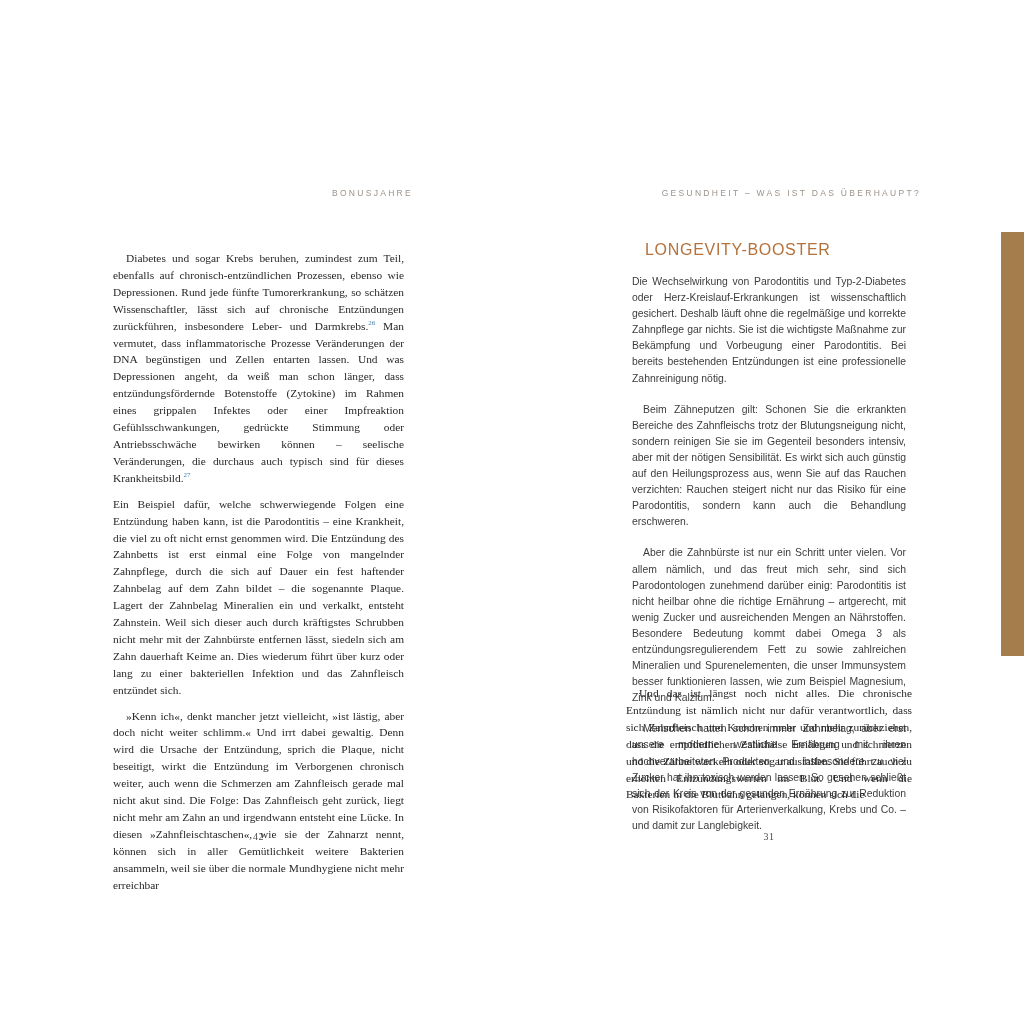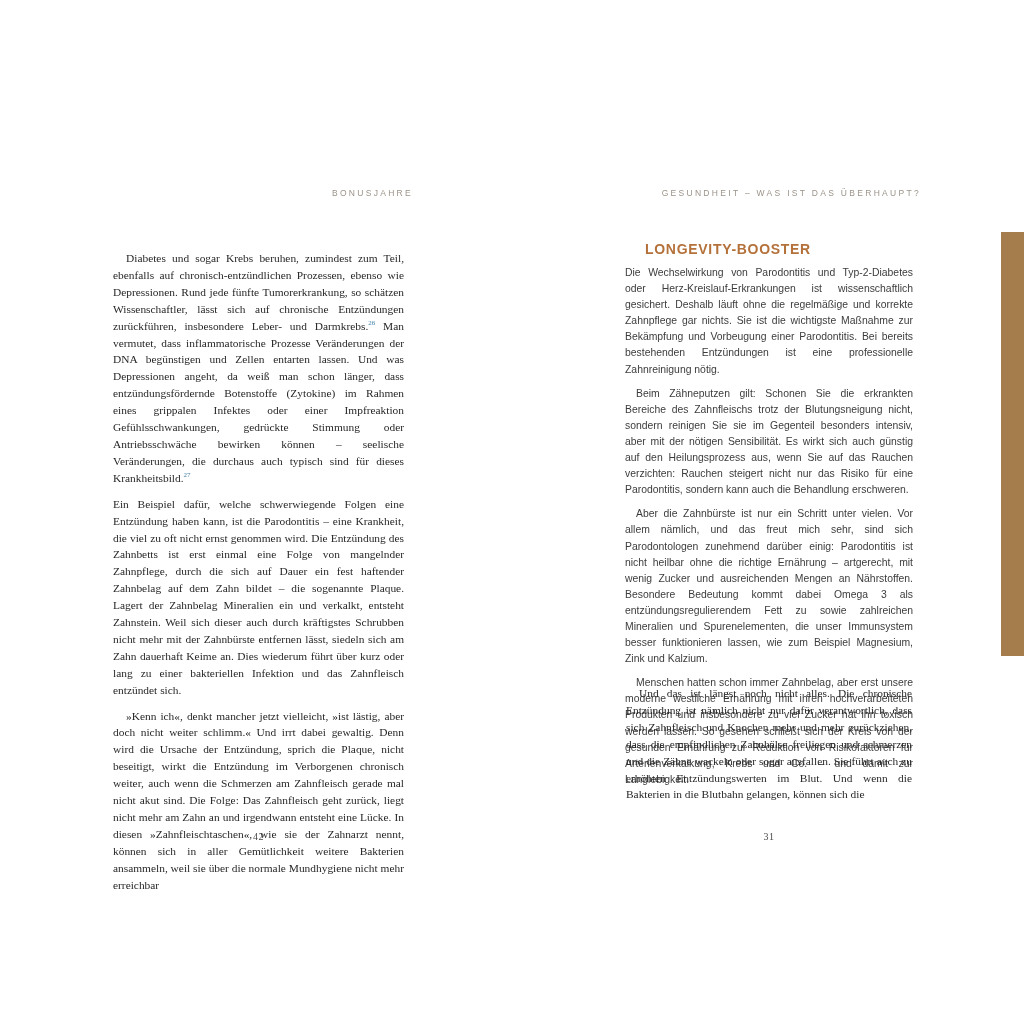--- a/index.html
+++ b/index.html
@@ -44,32 +44,32 @@
     letter-spacing: 0.2px;
     color: #8f8072;
     text-indent: 0;
   }
 
   .booster {
     position: absolute; top: 241px; left: 0; right: 0;
     font-family: "Liberation Sans", sans-serif;
   }
   .booster-label {
-    font-size: 14px; font-weight: 700;
+    font-size: 16px; font-weight: 400;
     letter-spacing: 0.7px;
     color: var(--accent, #b4713a);
     padding-left: 28px;
   }
   .booster-title {
     margin: 5px 0 15px;
     font-size: 12.4px; font-weight: 700;
     color: #2e2e2e;
   }
   .booster p {
-    margin: 8px;
+    margin: 15px;
     font-size: 10.4px; line-height: 16.1px;
     color: #3c3c3c;
     text-align: justify;
     hyphens: auto; -webkit-hyphens: auto;
   }
   .booster p.indent-s { text-indent: 11px; }
 
   .page-number {
     position: absolute; top: 831px; left: 0; right: 0;
     text-align: center;

